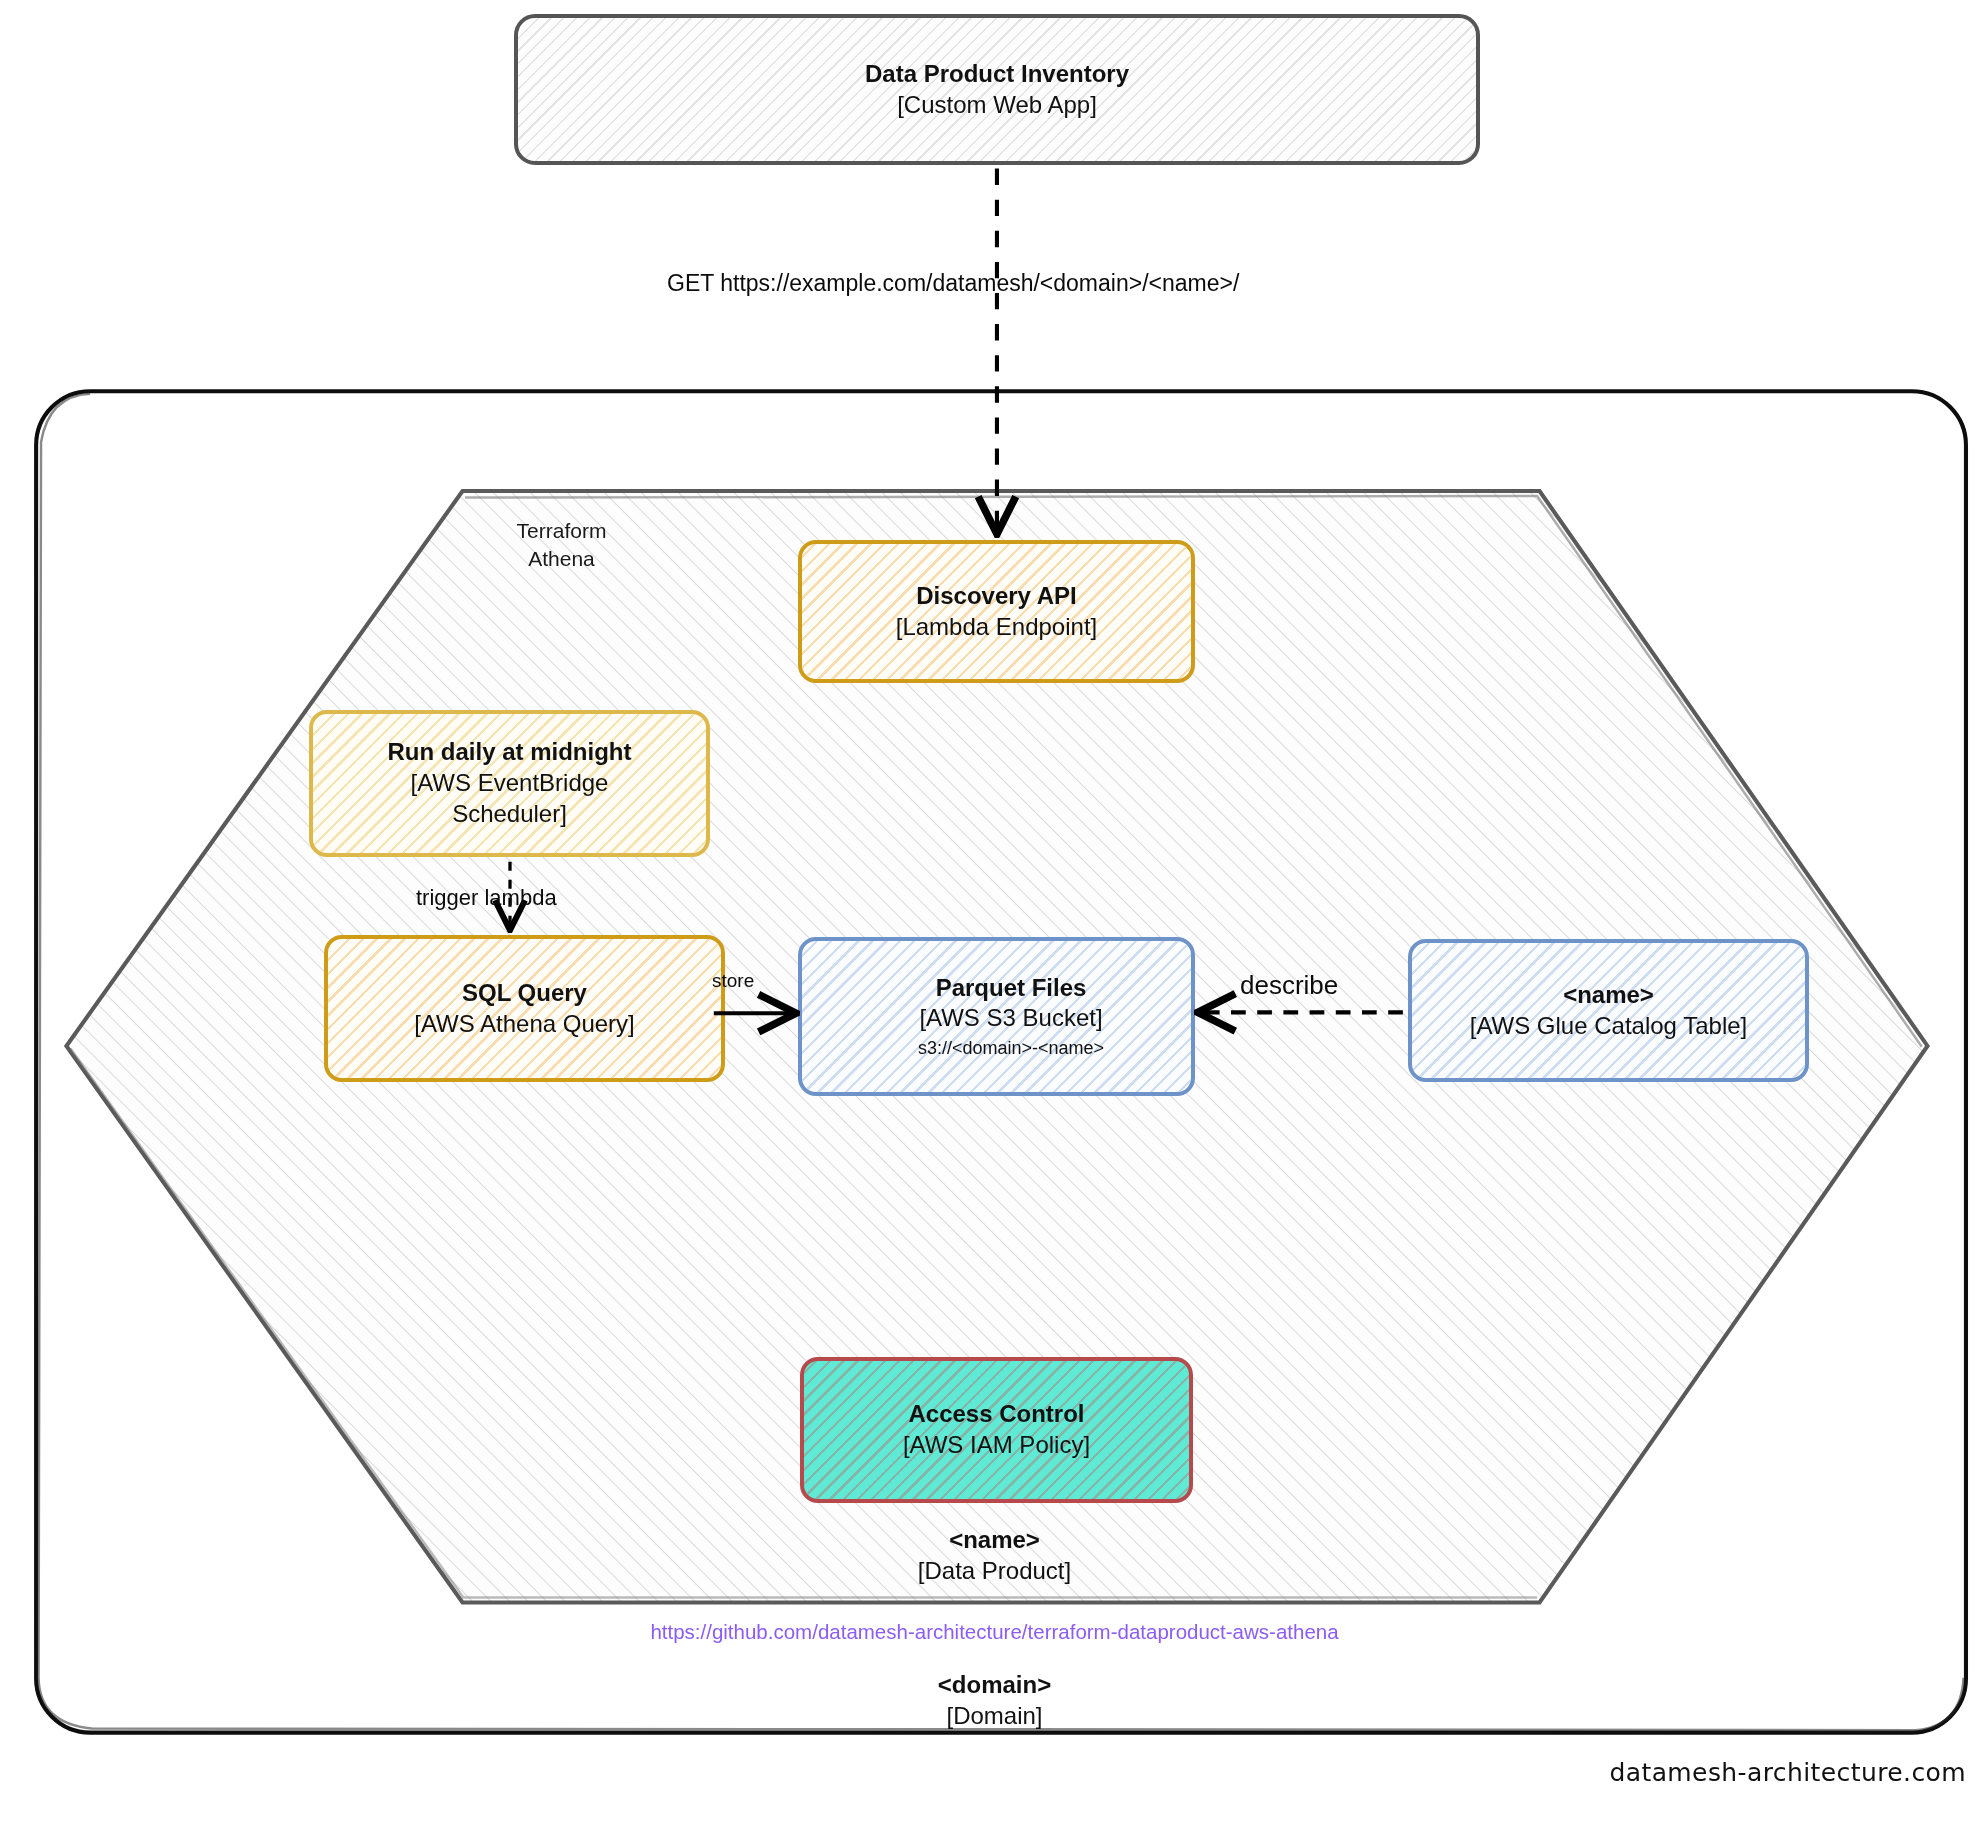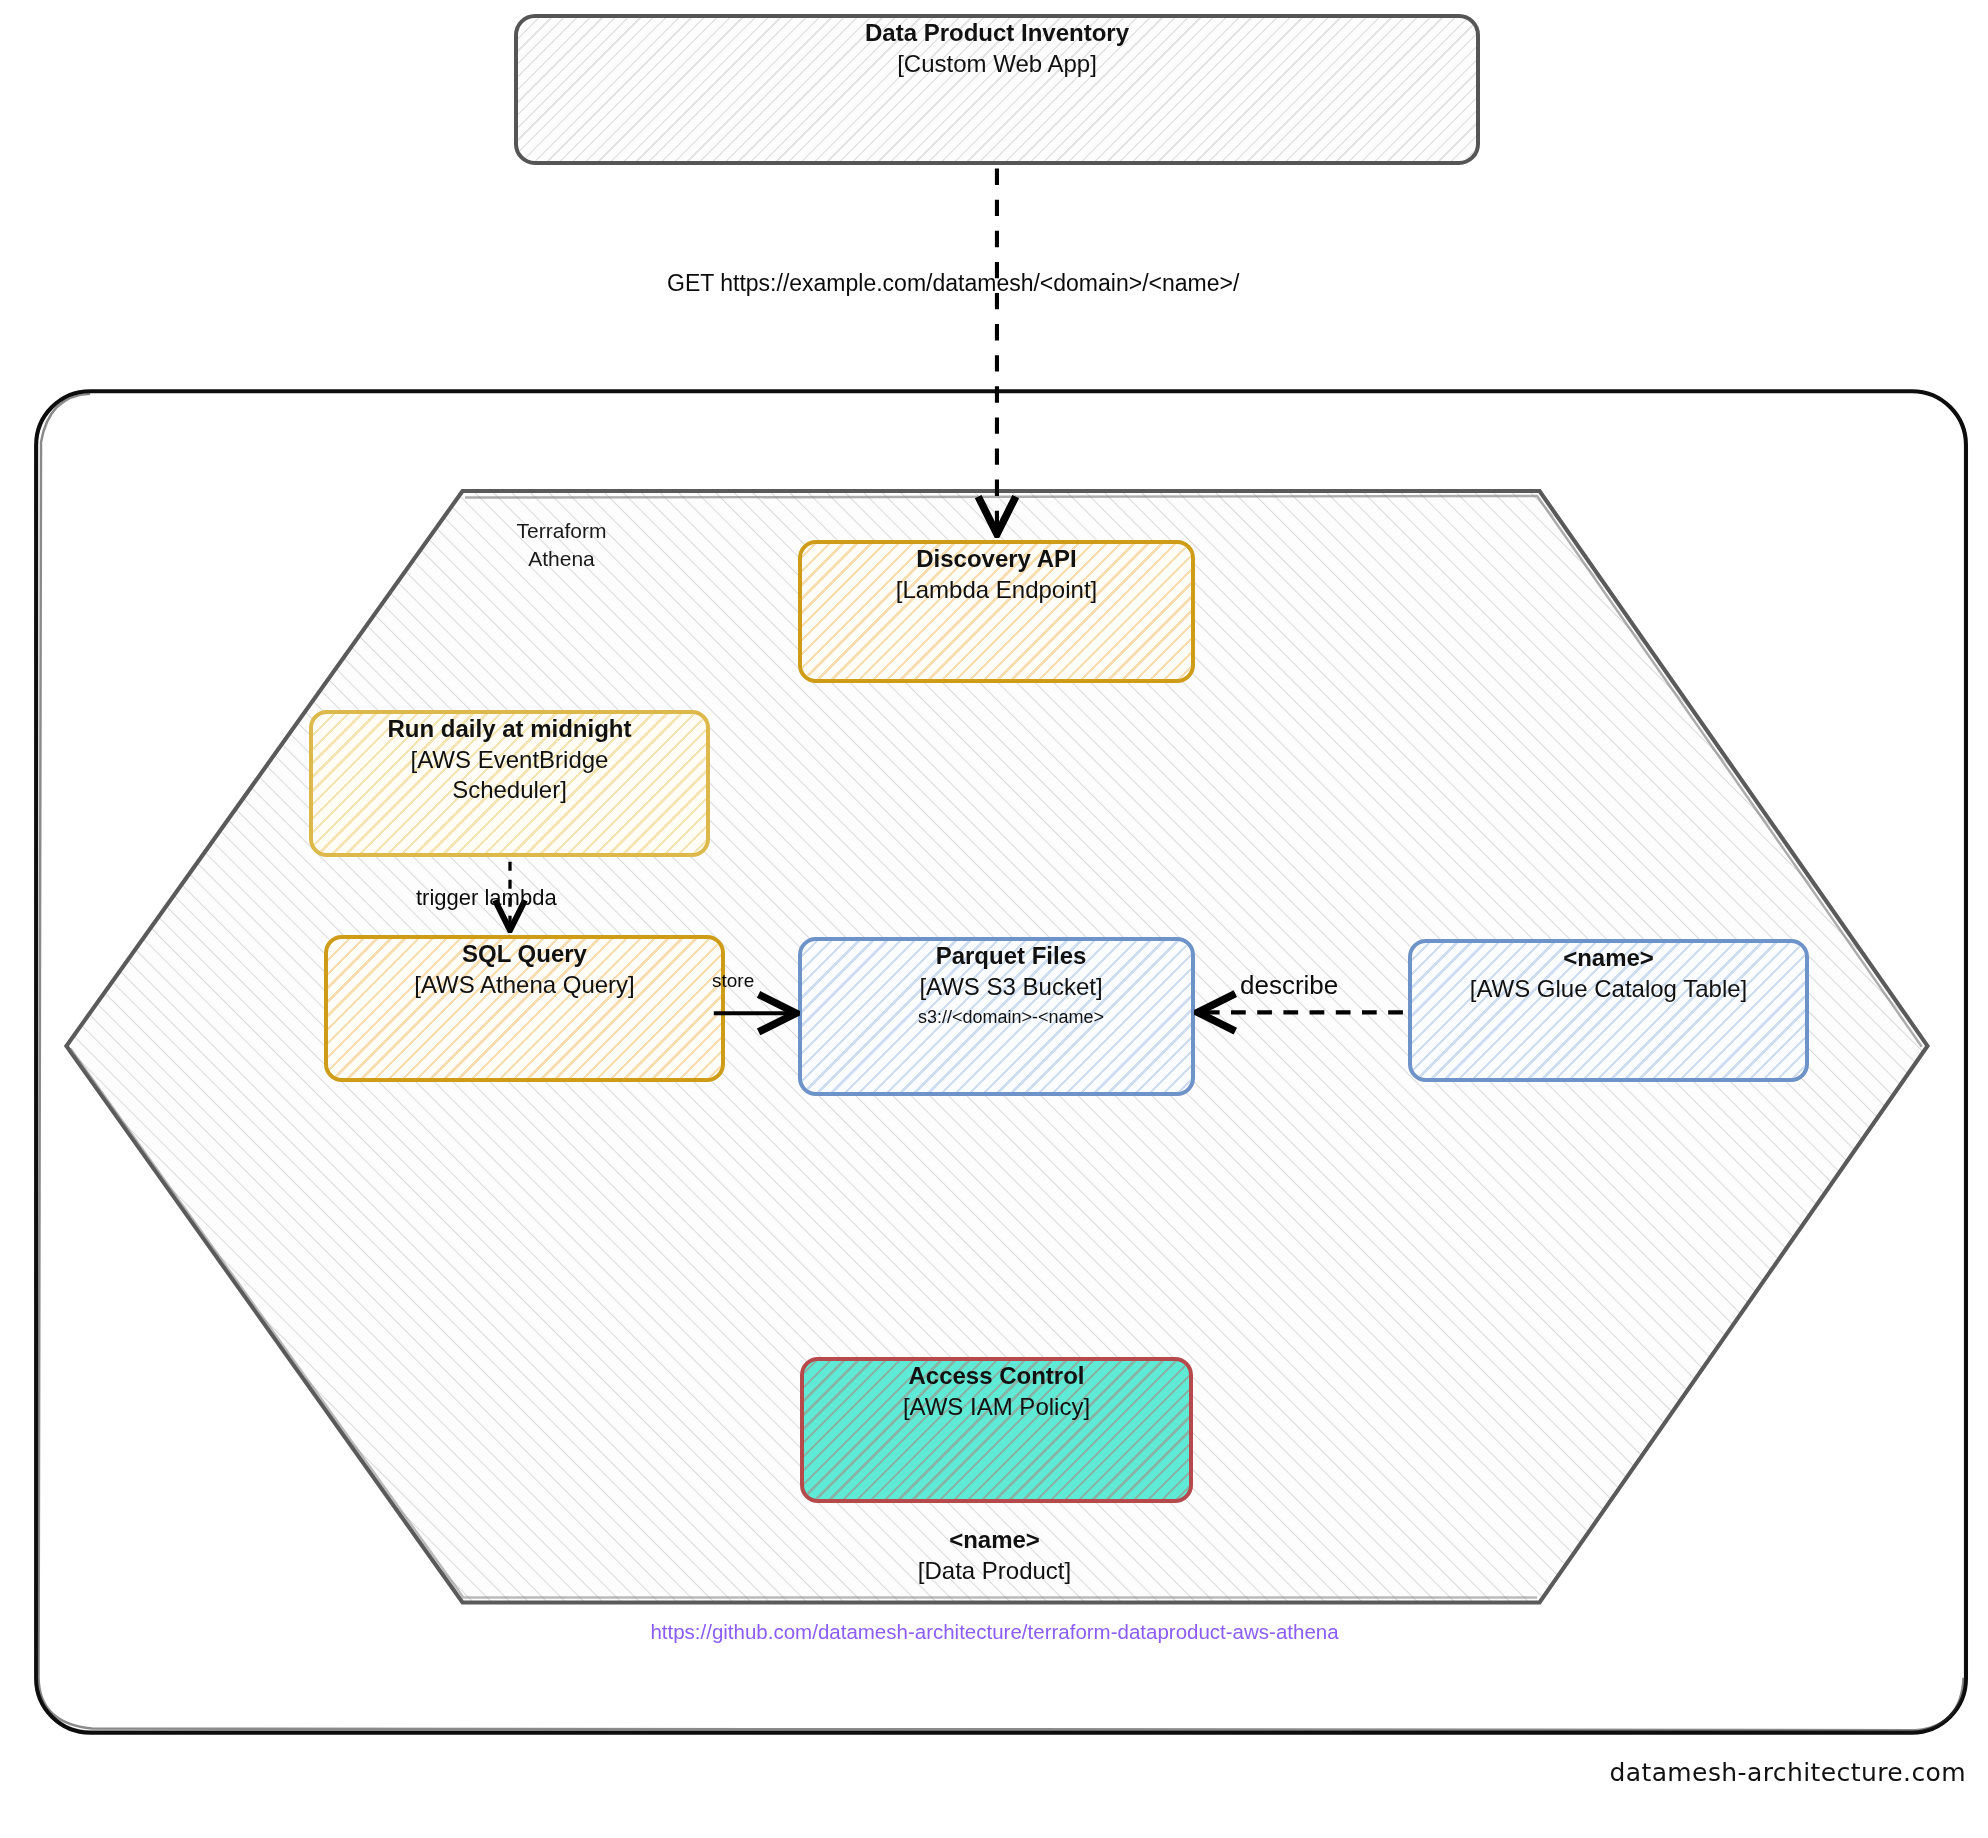--- a/index.html
+++ b/index.html
@@ -18,21 +18,21 @@
     overflow: hidden;
   }
 
   
   .node {
     position: absolute;
     box-sizing: border-box;
     display: flex;
     flex-direction: column;
     align-items: center;
-    justify-content: flex-start;
+    justify-content: center;
     text-align: center;
     border-radius: 18px;
     border-width: 4.1px;
     border-style: solid;
     line-height: 1.28;
   }
   .node .title {
     font-weight: bold;
     color: #111111;
   }
@@ -289,17 +289,21 @@
     <div>Athena</div>
   </div>
 
   <div class="caption" style="left:0; top:1524px; width:1989px; font-size:24px;">
     <span class="cap-title">&lt;name&gt;</span>
     <span class="cap-sub">[Data Product]</span>
   </div>
 
   <div class="url-note" style="left:0; top:1620px; width:1989px; text-align:center; font-size:20.5px;">https://github.com/datamesh-architecture/terraform-dataproduct-aws-athena</div>
 
+  <div class="caption" style="left:0; top:1669px; width:1989px; font-size:24px;">
+    <span class="cap-title">&lt;domain&gt;</span>
+    <span class="cap-sub">[Domain]</span>
+  </div>
 
   <div class="watermark" style="right:23px; top:1758px; font-size:25px;">datamesh-architecture.com</div>
 
 </div>
 
 
 </body></html>

